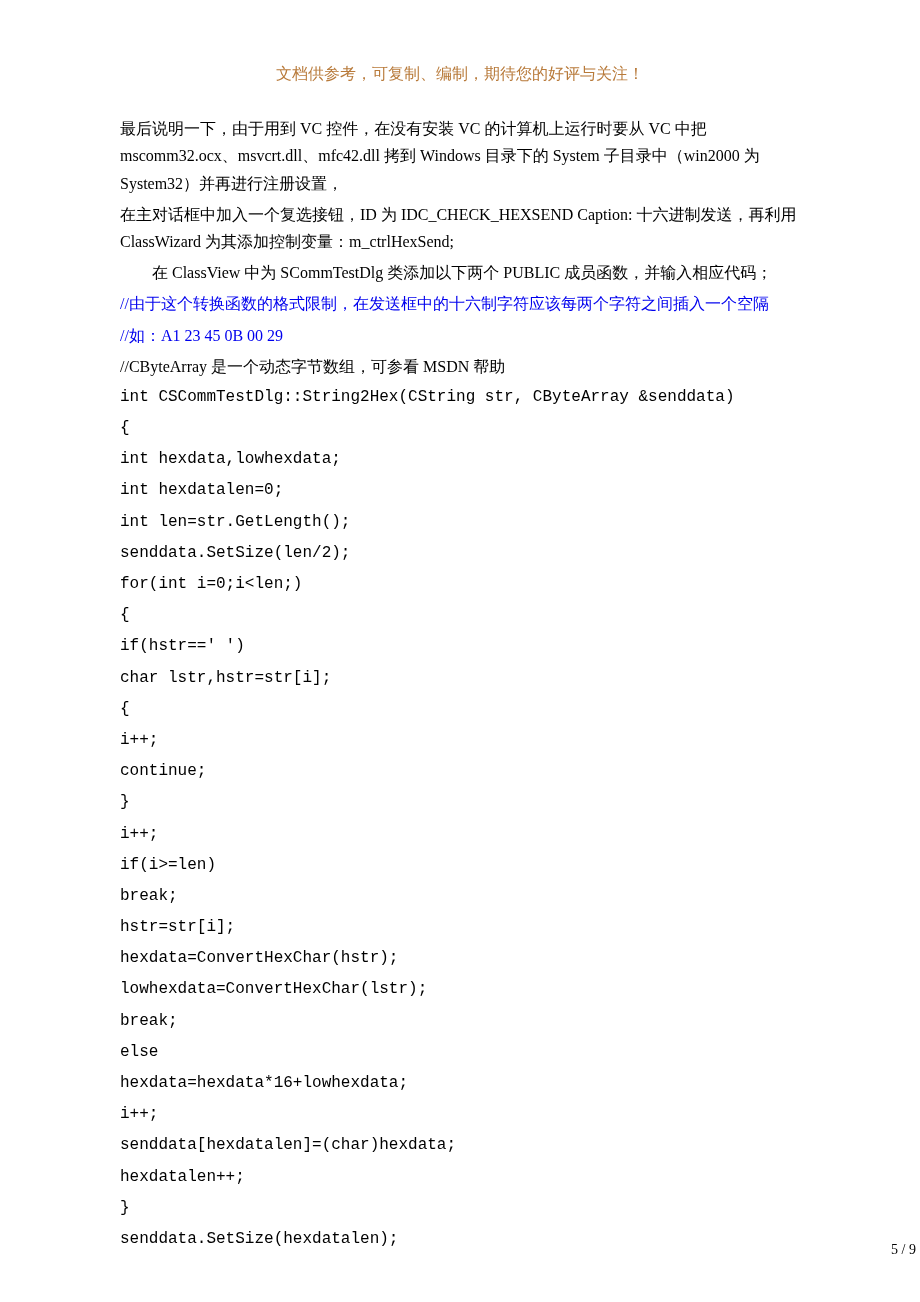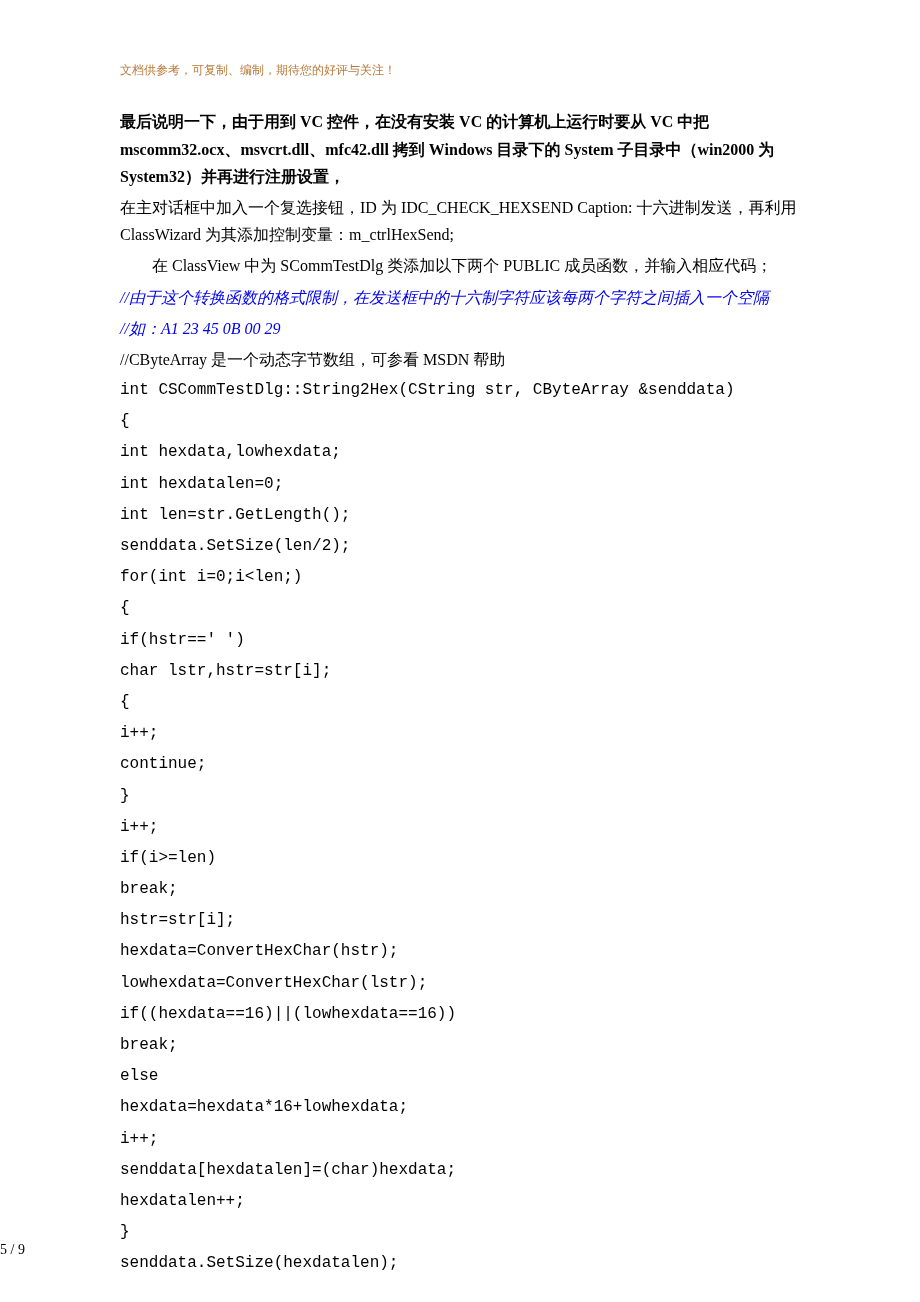--- a/index.html
+++ b/index.html
@@ -8,36 +8,37 @@
     height: 1302px;
     background: #fff;
     font-family: "SimSun", "宋体", serif;
     font-size: 16px;
     line-height: 1.7;
     color: #000;
     padding: 60px 120px 40px 120px;
     position: relative;
   }
   .header-note {
+    text-align: center;
     color: #b87a3a;
-    font-size: 12px;
+    font-size: 16px;
     margin-bottom: 28px;
   }
-  .bold { font-weight: bold; }
+  .bold { font-weight: normal; }
   .para { margin-bottom: 4px; }
   .section-gap { margin-top: 2px; }
-  .blue { color: #0000ee; font-style: italic; }
+  .blue { color: #0000ee; }
   .gray { color: #000000; }
   .mono { font-family: Liberation Mono, monospace; }
   .page-num {
     position: absolute;
     bottom: 40px;
     left: 0;
     width: 916px;
-    text-align: left;
+    text-align: right;
     font-size: 14px;
   }
   .indent { text-indent: 2em; }
 </style>
 </head>
 <body>
 
 <div class="header-note">文档供参考，可复制、编制，期待您的好评与关注！</div>
 
 <div class="para bold">最后说明一下，由于用到 VC 控件，在没有安装 VC 的计算机上运行时要从 VC 中把 mscomm32.ocx、msvcrt.dll、mfc42.dll 拷到 Windows 目录下的 System 子目录中（win2000 为 System32）并再进行注册设置，</div>
@@ -63,21 +64,20 @@
     <div class="para mono">{</div>
     <div class="para mono">i++;</div>
     <div class="para mono">continue;</div>
     <div class="para mono">}</div>
     <div class="para mono">i++;</div>
     <div class="para mono">if(i&gt;=len)</div>
     <div class="para mono">break;</div>
     <div class="para mono">hstr=str[i];</div>
     <div class="para mono">hexdata=ConvertHexChar(hstr);</div>
     <div class="para mono">lowhexdata=ConvertHexChar(lstr);</div>
-    <div class="para mono">if((hexdata==16)||(lowhexdata==16))</div>
     <div class="para mono">break;</div>
     <div class="para mono">else</div>
     <div class="para mono">hexdata=hexdata*16+lowhexdata;</div>
     <div class="para mono">i++;</div>
     <div class="para mono">senddata[hexdatalen]=(char)hexdata;</div>
     <div class="para mono">hexdatalen++;</div>
     <div class="para mono">}</div>
     <div class="para mono">senddata.SetSize(hexdatalen);</div>
   </div>
 

